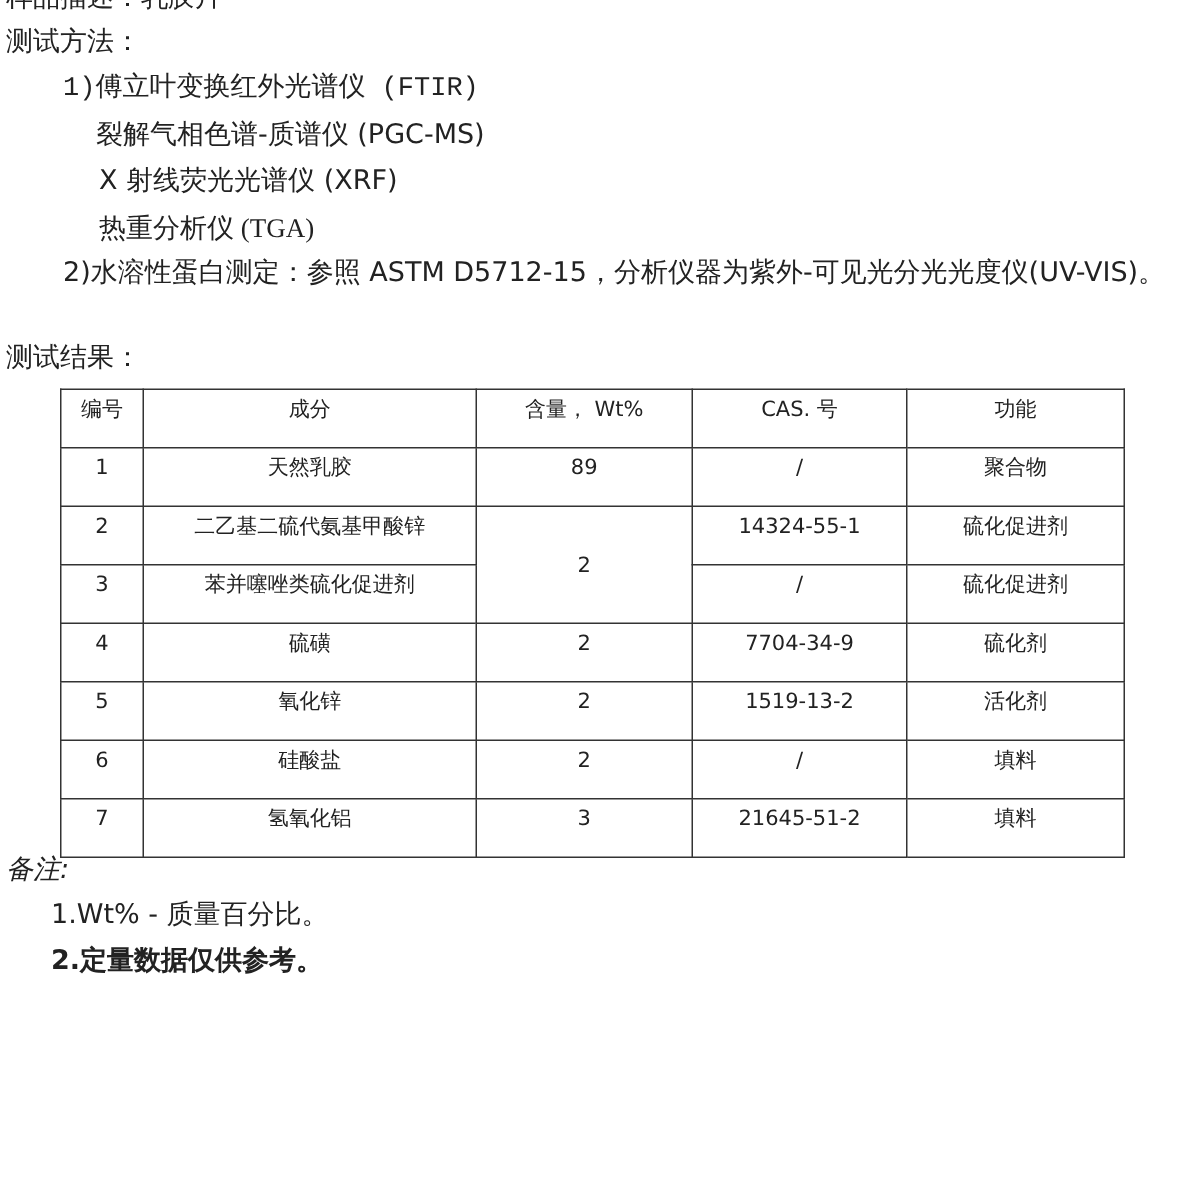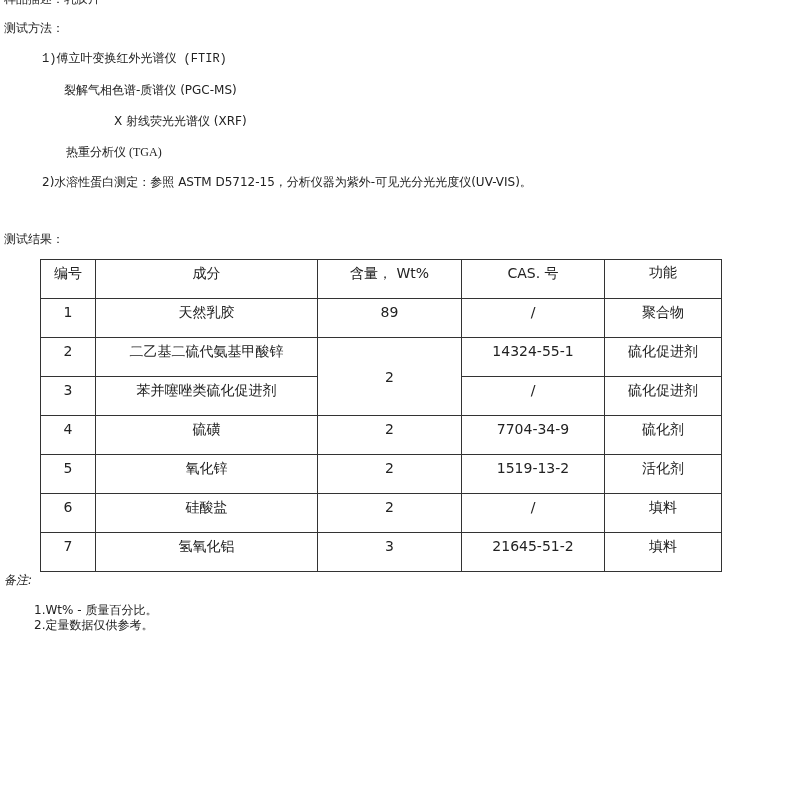--- a/index.html
+++ b/index.html
@@ -1,35 +1,35 @@
 <!DOCTYPE html>
 <html><head>
 <meta charset="utf-8">
 <style>
   html, body { margin:0; padding:0; background:#ffffff; }
   body { width:800px; height:800px; position:relative; overflow:hidden;
          font-family:"DejaVu Sans", "Liberation Sans", sans-serif; color:#222; font-size:14px; }
-  .line { position:absolute; white-space:nowrap; font-size:12px; line-height:18px; }
+  .line { position:absolute; white-space:nowrap; font-size:18px; line-height:18px; }
   .clip-top { top:-10px; left:4px; }
   table { position:absolute; left:40px; top:259px; border-collapse:collapse; }
   td { border:1.4px solid #333; text-align:center; vertical-align:top; padding:4px 0 0 0;
        font-size:14px; line-height:18px; box-sizing:border-box; }
   td.mid { vertical-align:middle; padding:0; }
   tr { height:39px; }
-  .c1 { width:55px; } .c2 { width:222px; } .c3 { width:144px; } .c4 { width:143px; } .c5 { width:117px;font-family:Liberation Serif, serif; }
+  .c1 { width:55px; } .c2 { width:222px; } .c3 { width:144px; } .c4 { width:143px; } .c5 { width:145px; }
 </style>
 </head>
 <body>
 
 <div class="line clip-top">样品描述：乳胶片</div>
 
 <div class="line" style="top:19px;left:4px;">测试方法：</div>
 <div class="line" style="top:50px;left:42px;font-family:Liberation Mono, monospace;">1)傅立叶变换红外光谱仪 (FTIR)</div>
 <div class="line" style="top:81px;left:64px;">裂解气相色谱-质谱仪 (PGC-MS)</div>
-<div class="line" style="top:112px;left:66px;margin-left:48px;">X 射线荧光光谱仪 (XRF)</div>
+<div class="line" style="top:112px;left:66px;">X 射线荧光光谱仪 (XRF)</div>
 <div class="line" style="top:143px;left:66px;font-family:Liberation Serif, serif;">热重分析仪 (TGA)</div>
 <div class="line" style="top:173px;left:42px;">2)水溶性蛋白测定：参照 ASTM D5712-15，分析仪器为紫外-可见光分光光度仪(UV-VIS)。</div>
 
 <div class="line" style="top:230px;left:4px;">测试结果：</div>
 
 <table>
   <tbody>
       <tr>
     <td class="c1">编号</td>
     <td class="c2">成分</td>
@@ -83,13 +83,13 @@
     <td>氢氧化铝</td>
     <td>3</td>
     <td>21645-51-2</td>
     <td>填料</td>
   </tr>
 </tbody>
   </table>
 
 <div class="line" style="top:571px;left:4px;font-style:italic;">备注:</div>
 <div class="line" style="top:601px;left:34px;">1.Wt% - 质量百分比。</div>
-<div class="line" style="top:616px;left:34px;">2.定量数据仅供参考。</div>
+<div class="line" style="top:632px;left:34px;font-weight:bold;">2.定量数据仅供参考。</div>
 
 </body></html>

